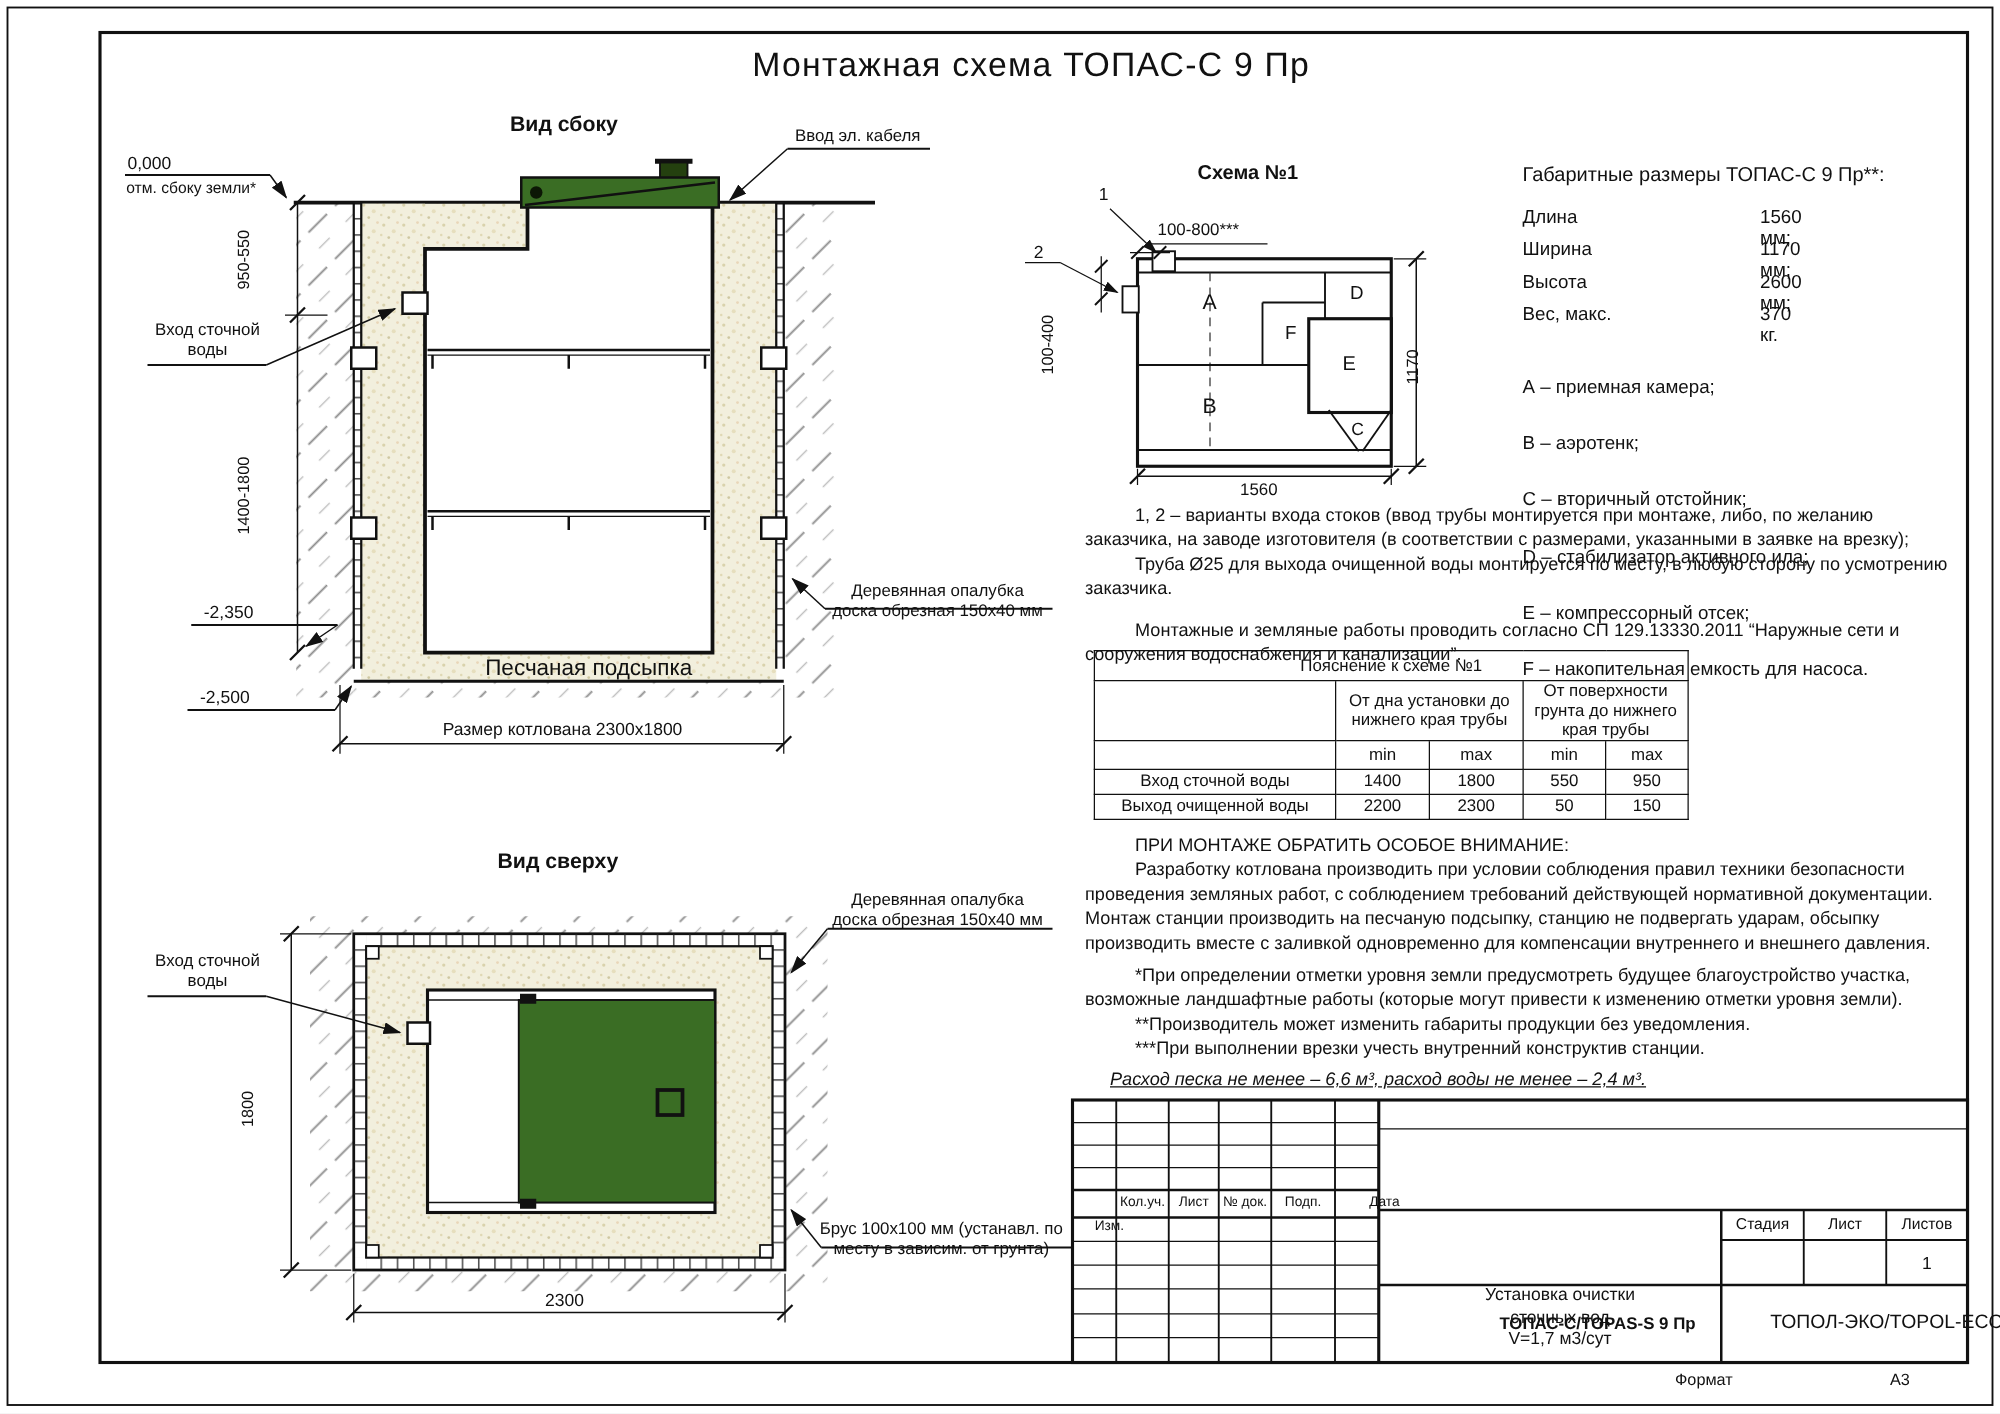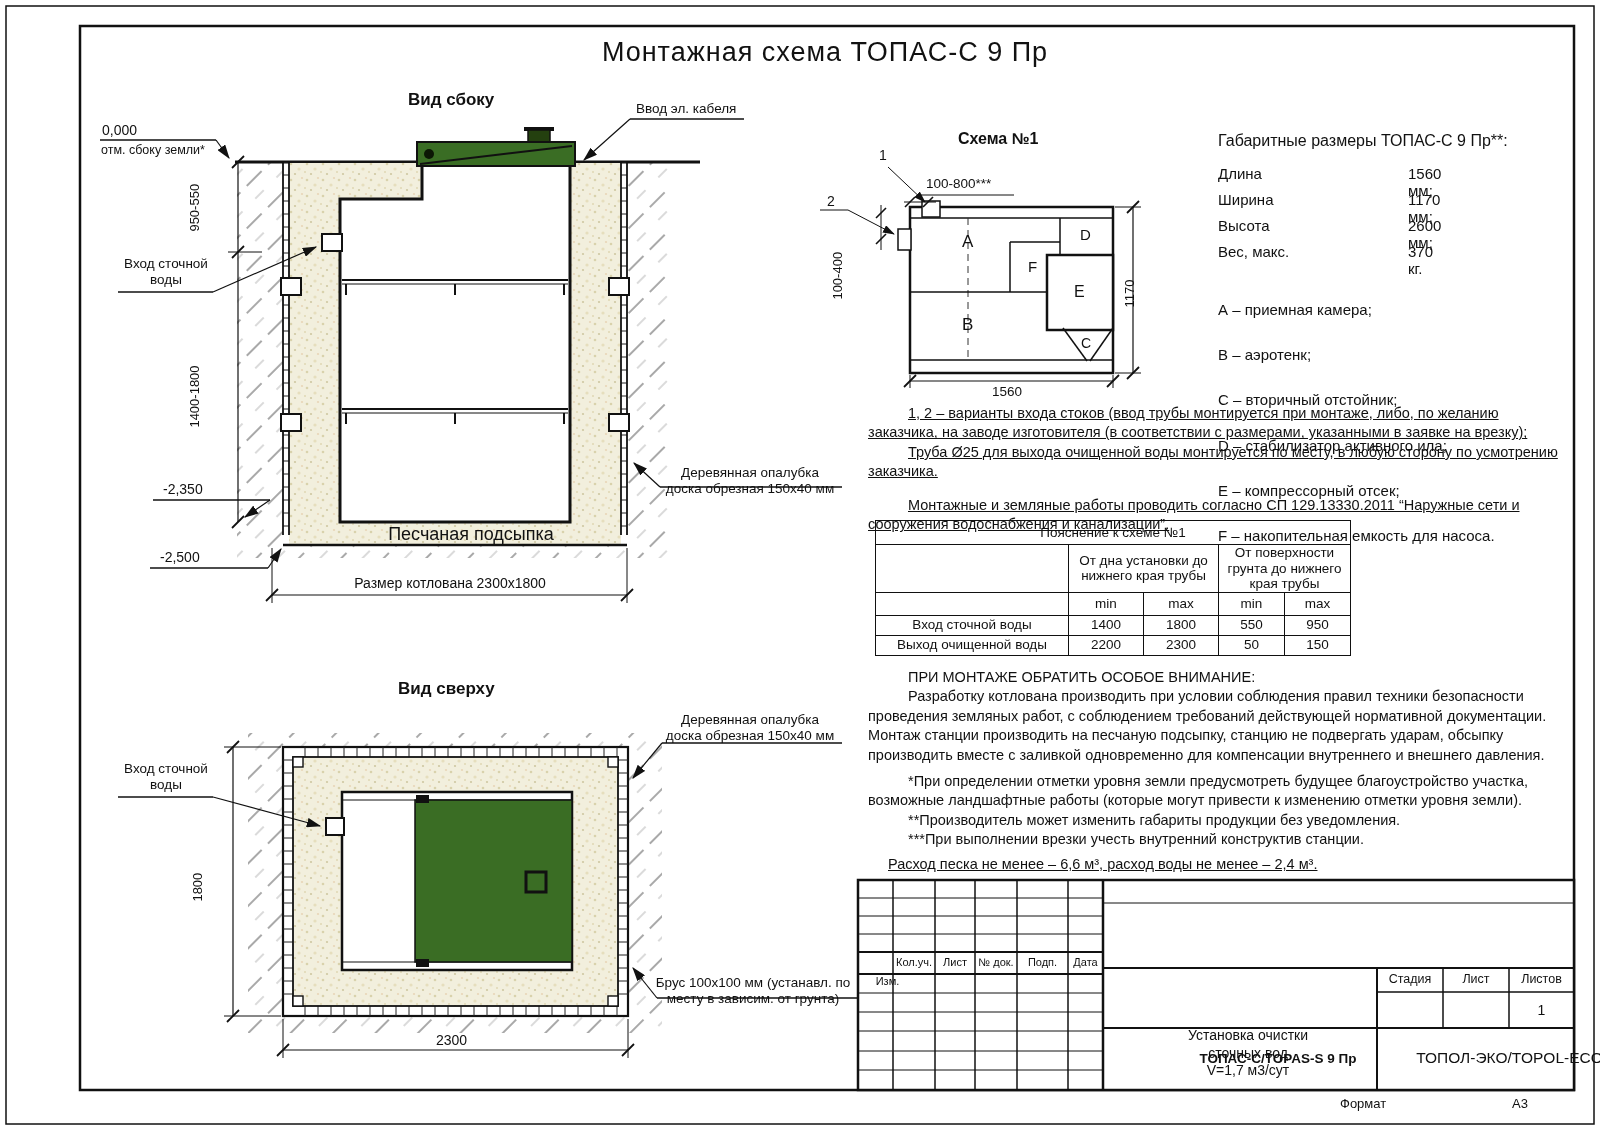--- a/index.html
+++ b/index.html
@@ -6,21 +6,21 @@
   #sheet{position:relative;width:1600px;height:1131px;background:#ffffff;overflow:hidden;
          font-family:"Liberation Sans",sans-serif;color:#111;}
   svg{position:absolute;left:0;top:0;}
   .t{position:absolute;white-space:pre-line;line-height:1.2;color:#111;}
   .c{text-align:center;}
   .v{transform:rotate(-90deg);transform-origin:0 100%;white-space:nowrap;}
   .b{font-weight:bold;}
   .blk{position:absolute;font-size:14.5px;line-height:1.34;}
   .blk p{margin:0;}
   .ind{text-indent:40px;}
-  .u{text-decoration:underline;}
+  .u{text-decoration:underline;font-style:italic;}
   table.exp{position:absolute;left:875px;top:520px;border-collapse:collapse;table-layout:fixed;
             font-size:13.5px;text-align:center;padding-left:44px;}
   table.exp td{border:1.5px solid #111;padding:0 2px;vertical-align:middle;line-height:1.15;}
   .dimrow{position:absolute;font-size:15px;}
   .leg{font-size:15px;line-height:1.73;}
 </style>
 </head>
 <body>
 
 <div id="sheet">
@@ -293,21 +293,21 @@
 </div>
 <div class="t" style="left:1218px;top:278px;width:360px;">
   <div class="leg">А – приемная камера;</div>
   <div class="leg">В – аэротенк;</div>
   <div class="leg">С – вторичный отстойник;</div>
   <div class="leg">D – стабилизатор активного ила;</div>
   <div class="leg">Е – компрессорный отсек;</div>
   <div class="leg">F – накопительная емкость для насоса.</div>
 </div>
 
-<div class="blk" style="left:868px;top:404px;width:697px;text-decoration:underline;">
+<div class="blk" style="left:868px;top:404px;width:697px;">
   <p class="ind">1, 2 – варианты входа  стоков (ввод трубы монтируется при монтаже, либо, по желанию заказчика, на заводе изготовителя (в соответствии с размерами, указанными в заявке на врезку);</p>
   <p class="ind">Труба Ø25 для выхода очищенной воды монтируется по месту, в любую сторону по усмотрению заказчика.</p>
   <p class="ind" style="margin-top:14px;">Монтажные и земляные работы проводить согласно СП 129.13330.2011 “Наружные сети и сооружения водоснабжения и канализации”.</p>
 </div>
 
 <table class="exp">
   <colgroup>
         <col style="width:193px">
         <col style="width:75px">
         <col style="width:75px">
@@ -358,21 +358,21 @@
   <p class="ind">**Производитель может изменить габариты продукции без уведомления.</p>
   <p class="ind">***При выполнении врезки учесть внутренний конструктив станции.</p>
 </div>
 <div class="t u" style="left:888px;top:856px;font-size:14.5px;">Расход песка не менее – 6,6 м³, расход воды не менее – 2,4 м³.</div>
 
 <div class="t c" style="left:858px;top:956px;width:59px;font-size:11px;margin-top:19px;">Изм.</div>
 <div class="t c" style="left:893px;top:956px;width:42px;font-size:11px;">Кол.уч.</div>
 <div class="t c" style="left:935px;top:956px;width:40px;font-size:11px;">Лист</div>
 <div class="t c" style="left:975px;top:956px;width:42px;font-size:11px;">№ док.</div>
 <div class="t c" style="left:1017px;top:956px;width:51px;font-size:11px;">Подп.</div>
-<div class="t c" style="left:1068px;top:956px;width:35px;font-size:11px;">Дата</div>
+<div class="t c" style="left:1068px;top:956px;width:35px;font-size:11px;padding-left:22px;">Дата</div>
 <div class="t c" style="left:1103px;top:1027px;width:290px;font-size:14px;line-height:1.25;">Установка очистки
 сточных вод
 V=1,7 м3/сут</div>
 <div class="t c" style="left:1377px;top:972px;width:66px;font-size:12.5px;">Стадия</div>
 <div class="t c" style="left:1443px;top:972px;width:66px;font-size:12.5px;">Лист</div>
 <div class="t c" style="left:1509px;top:972px;width:65px;font-size:12.5px;">Листов</div>
 <div class="t c" style="left:1509px;top:1002px;width:65px;font-size:14px;">1</div>
 <div class="t c b" style="left:1103px;top:1051px;width:274px;font-size:13.5px;padding-left:38px;">ТОПАС-С/TOPAS-S 9 Пр</div>
 <div class="t c" style="left:1377px;top:1049px;width:197px;font-size:15.5px;padding-left:34px;">ТОПОЛ-ЭКО/TOPOL-ECO</div>
 <div class="t" style="left:1340px;top:1096px;font-size:13px;">Формат</div>

